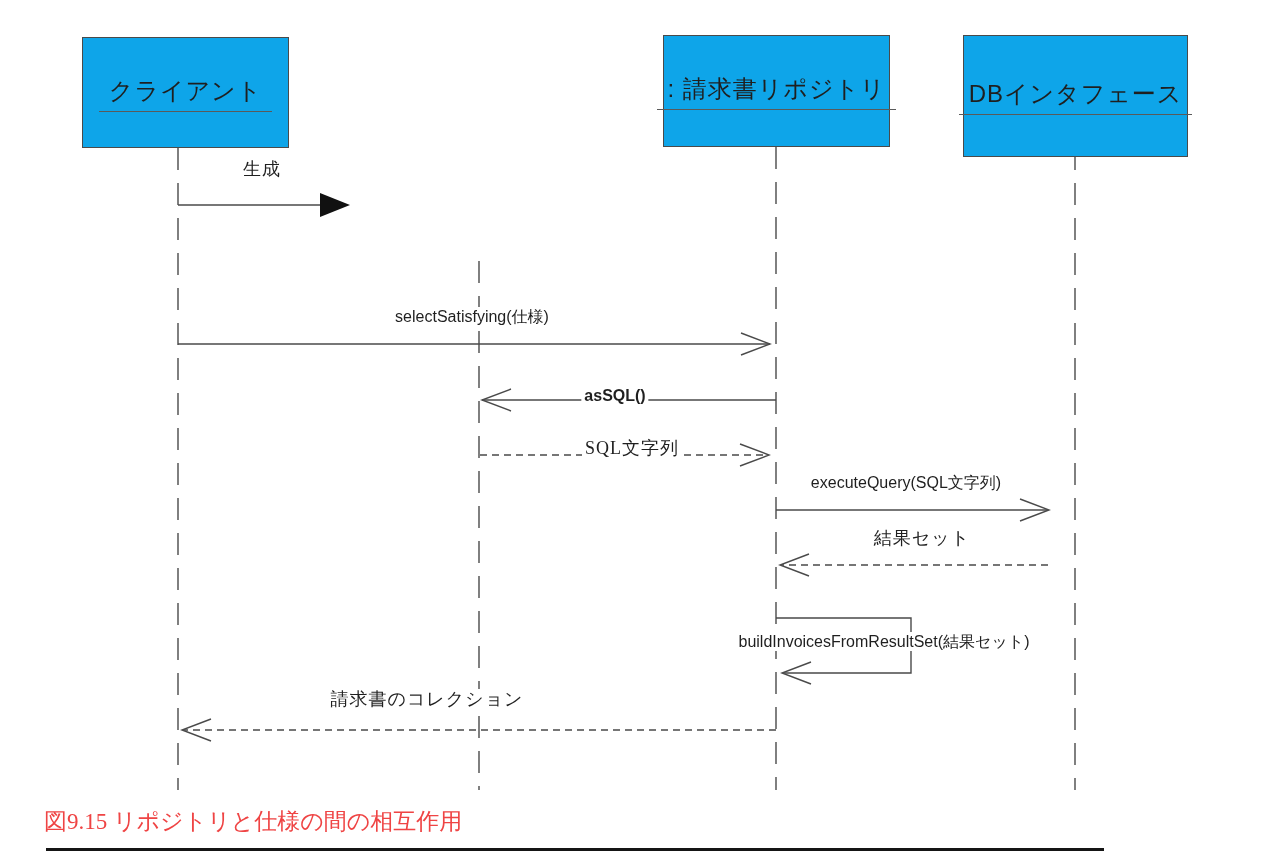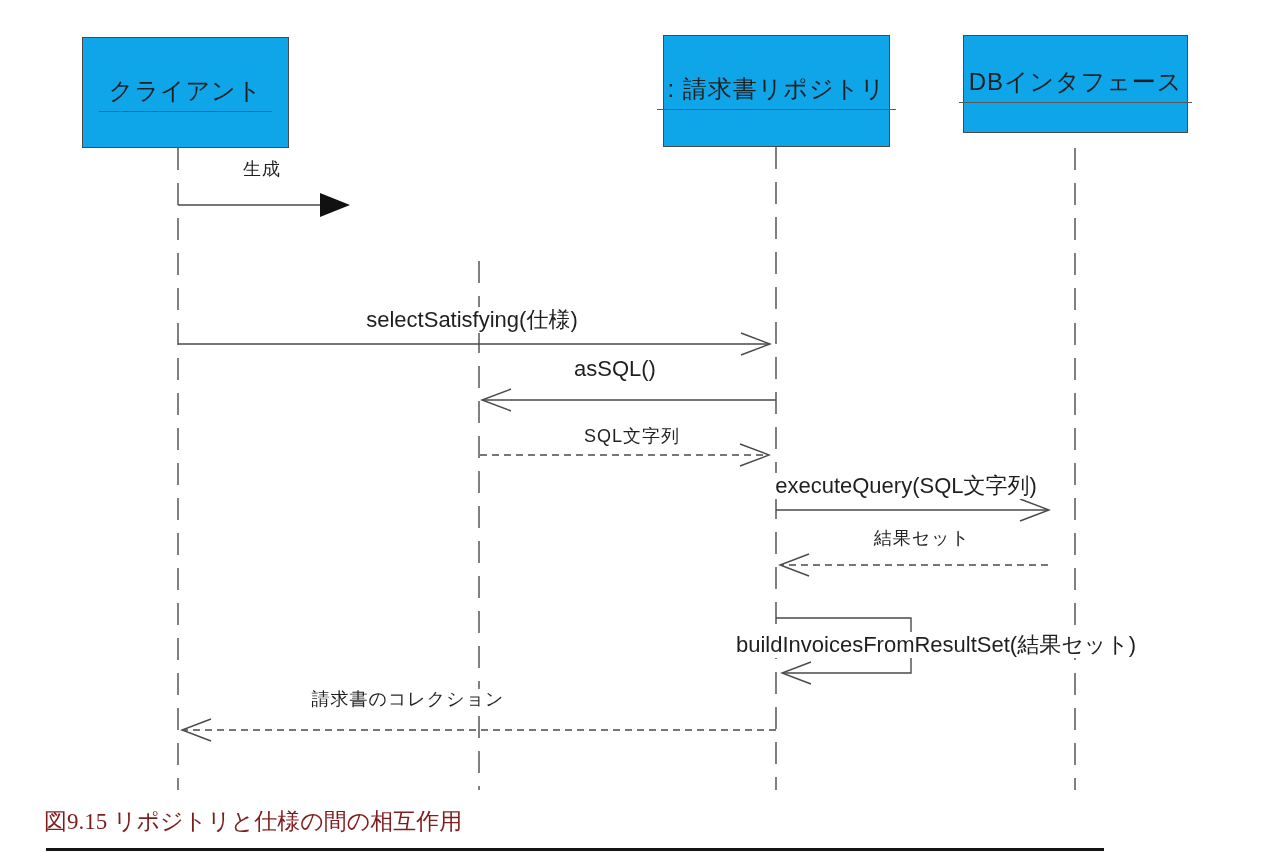--- a/index.html
+++ b/index.html
@@ -40,36 +40,36 @@
     letter-spacing: 1px;
     color: var(--text);
     border-bottom: 1.5px solid #5a5a5a;
     padding: 1px 10px 4px 10px;
     white-space: nowrap;
   }
 
   .msg-label {
     position: absolute;
     transform: translateX(-50%);
-    font-size: 22px;
+    font-size: 16px;
     white-space: nowrap;
     background: #ffffff;
     color: var(--text);
     padding: 0 3px;
     line-height: 1.2;
   }
   .msg-label.jp { font-size: 18px; letter-spacing: 1px; }
 
   .caption {
     position: absolute;
     left: 44px;
     top: 806px;
     font-family: "Liberation Serif", serif;
     font-size: 23px;
-    color: #7f1d1d;
+    color: #ef4444;
     white-space: nowrap;
   }
   .bottom-rule {
     position: absolute;
     left: 46px;
     top: 848px;
     width: 1058px;
     height: 2.5px;
     background: var(--rule);
   }
@@ -112,37 +112,37 @@
   </svg>
 
   <div class="obj-box" style="left:82px; top:37px; width:207px; height:111px;">
     <span class="obj-label">クライアント</span>
   </div>
 
   <div class="obj-box" style="left:663px; top:35px; width:227px; height:112px;align-items:center;">
     <span class="obj-label">: 請求書リポジトリ</span>
   </div>
 
-  <div class="obj-box" style="left:963px; top:35px; width:225px; height:98px;">
+  <div class="obj-box" style="left:963px; top:35px; width:225px; height:122px;">
     <span class="obj-label">DBインタフェース</span>
   </div>
 
 
   <div class="msg-label jp" style="left:262px; top:159px;">生成</div>
 
   <div class="msg-label" style="left:472px; top:307px;">selectSatisfying(仕様)</div>
 
-  <div class="msg-label" style="left:615px; top:356px;">asSQL()</div>
+  <div class="msg-label" style="left:615px; top:386px;font-weight:bold;">asSQL()</div>
 
-  <div class="msg-label jp" style="left:632px; top:426px;">SQL文字列</div>
+  <div class="msg-label jp" style="left:632px; top:438px;font-family:Liberation Serif, serif;">SQL文字列</div>
 
   <div class="msg-label" style="left:906px; top:473px;text-align:center;">executeQuery(SQL文字列)</div>
 
   <div class="msg-label jp" style="left:898px; top:528px;margin-left:24px;">結果セット</div>
 
-  <div class="msg-label" style="left:936px; top:632px;">buildInvoicesFromResultSet(結果セット)</div>
+  <div class="msg-label" style="left:884px; top:632px;">buildInvoicesFromResultSet(結果セット)</div>
 
-  <div class="msg-label jp" style="left:408px; top:689px;">請求書のコレクション</div>
+  <div class="msg-label jp" style="left:427px; top:689px;">請求書のコレクション</div>
 
   <div class="caption">図9.15 リポジトリと仕様の間の相互作用</div>
   <div class="bottom-rule"></div>
 
 </div>
 
 </body></html>

